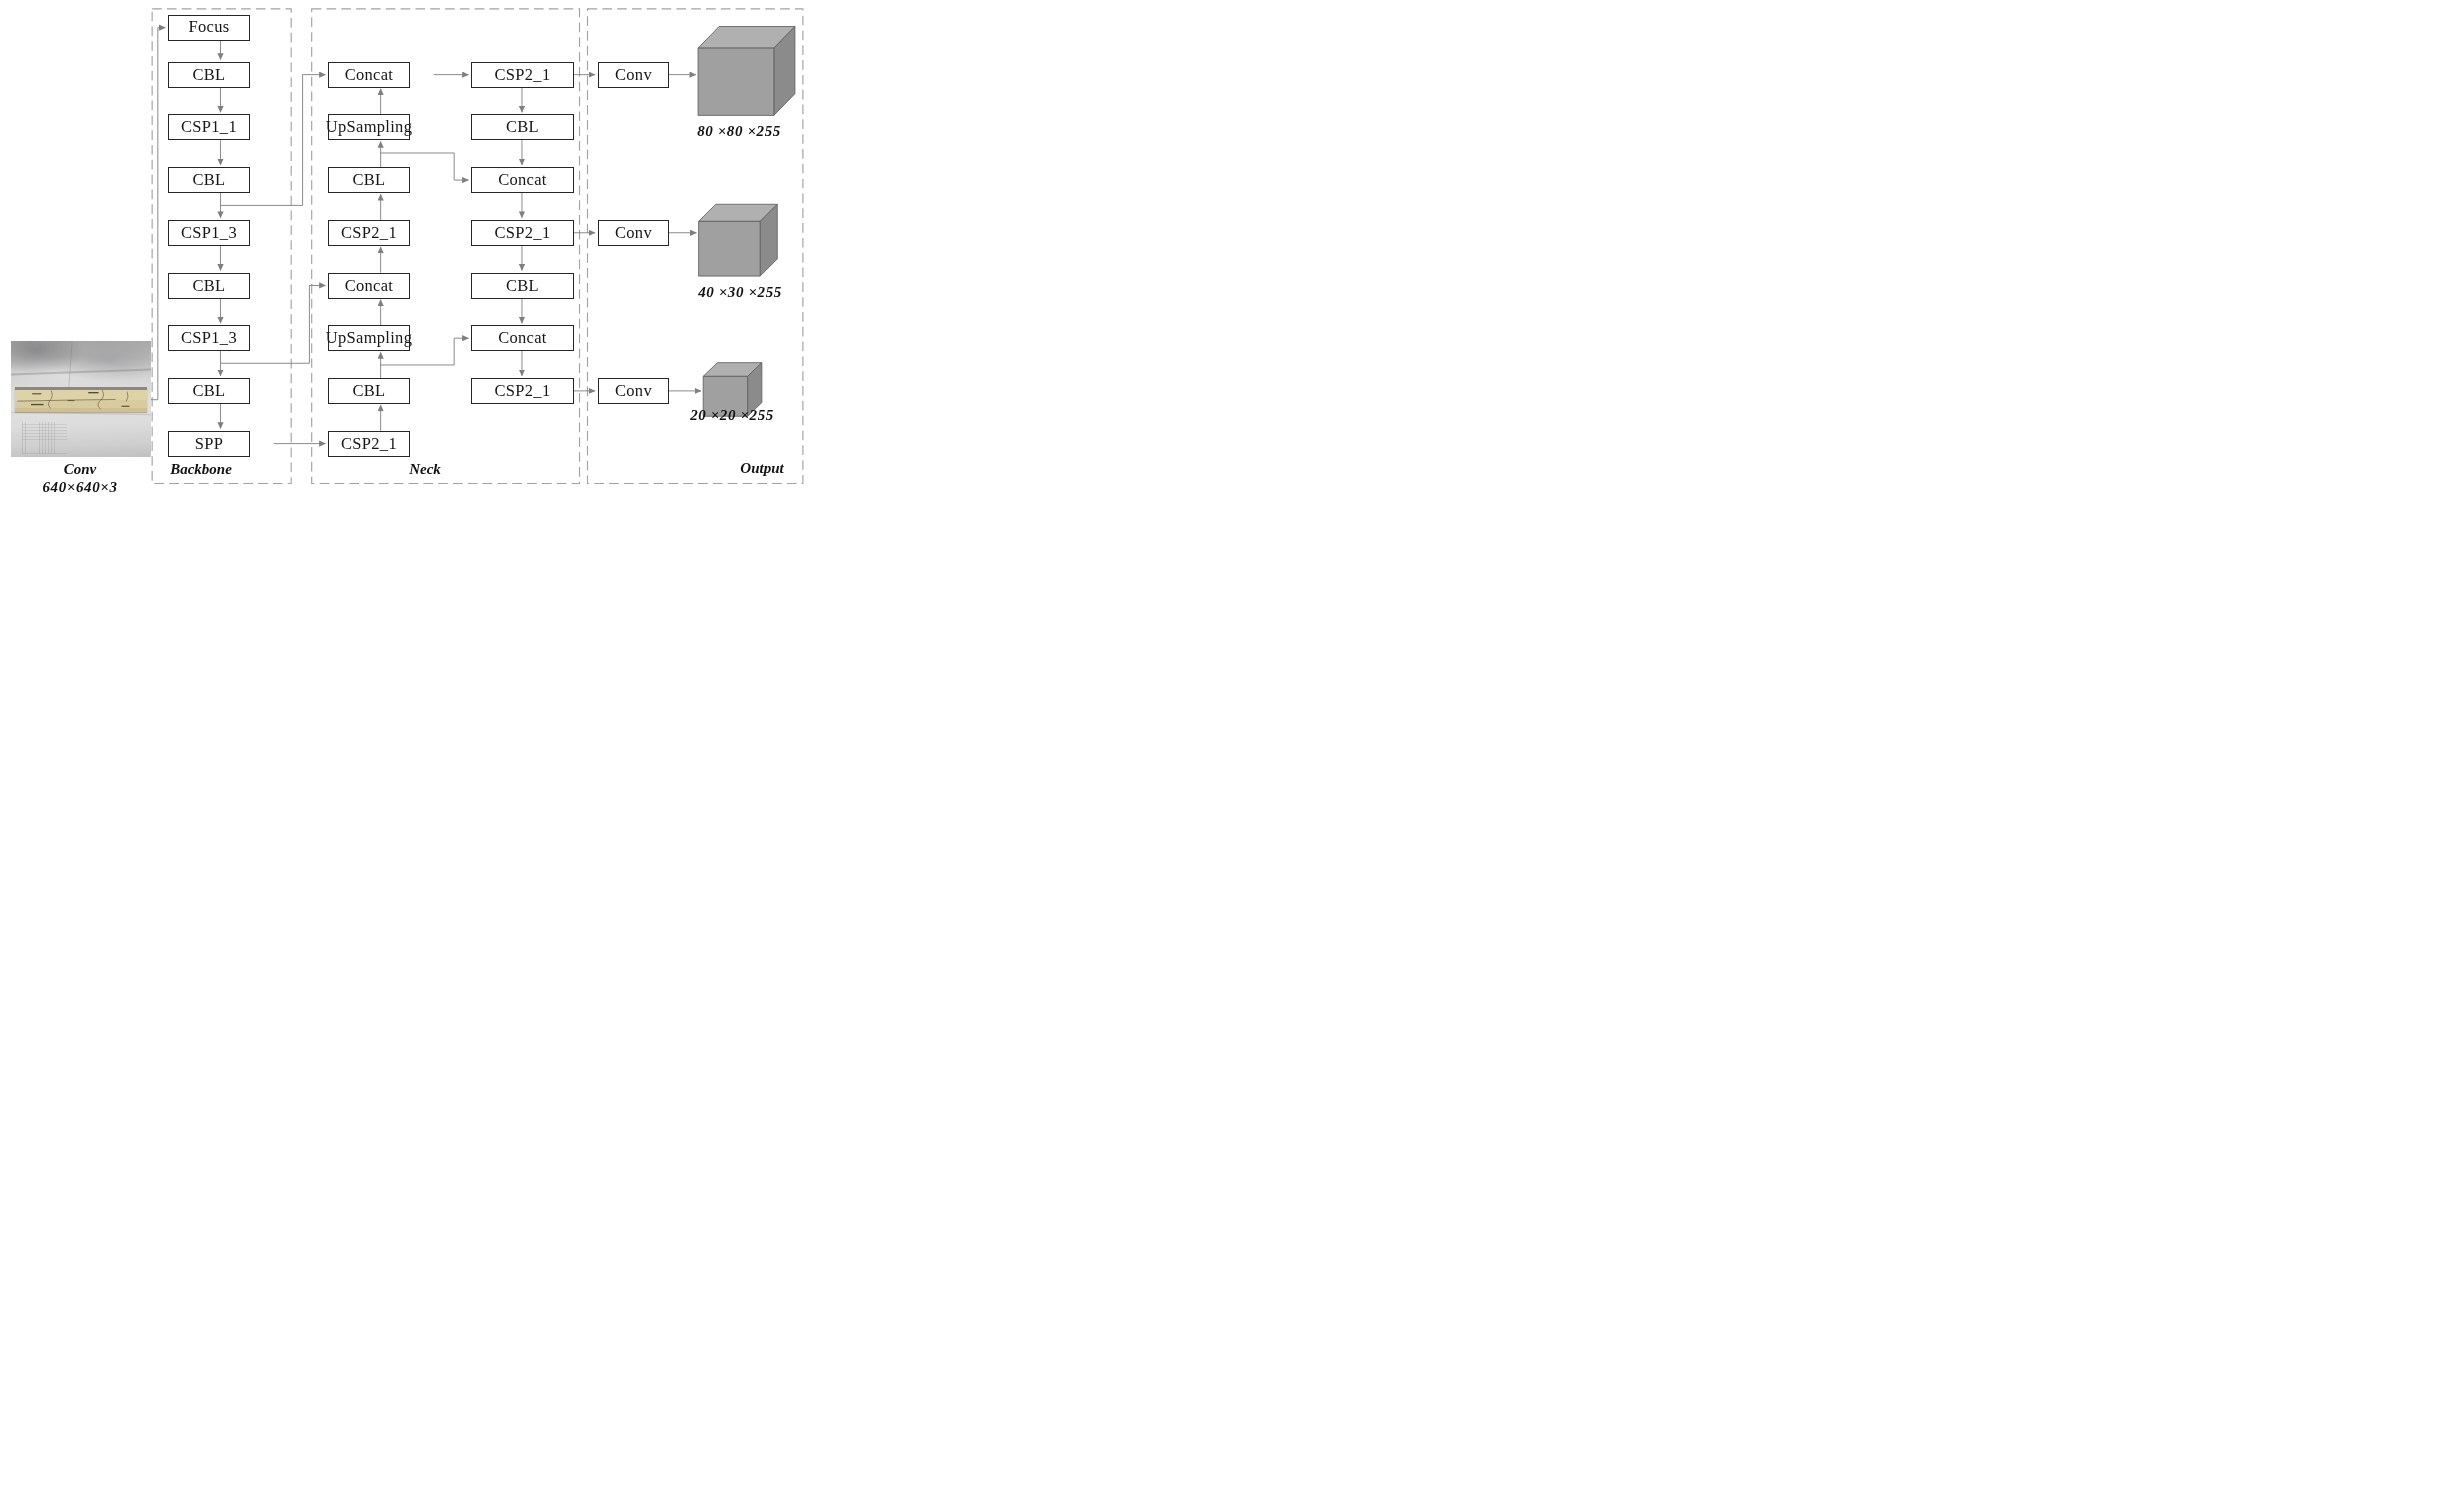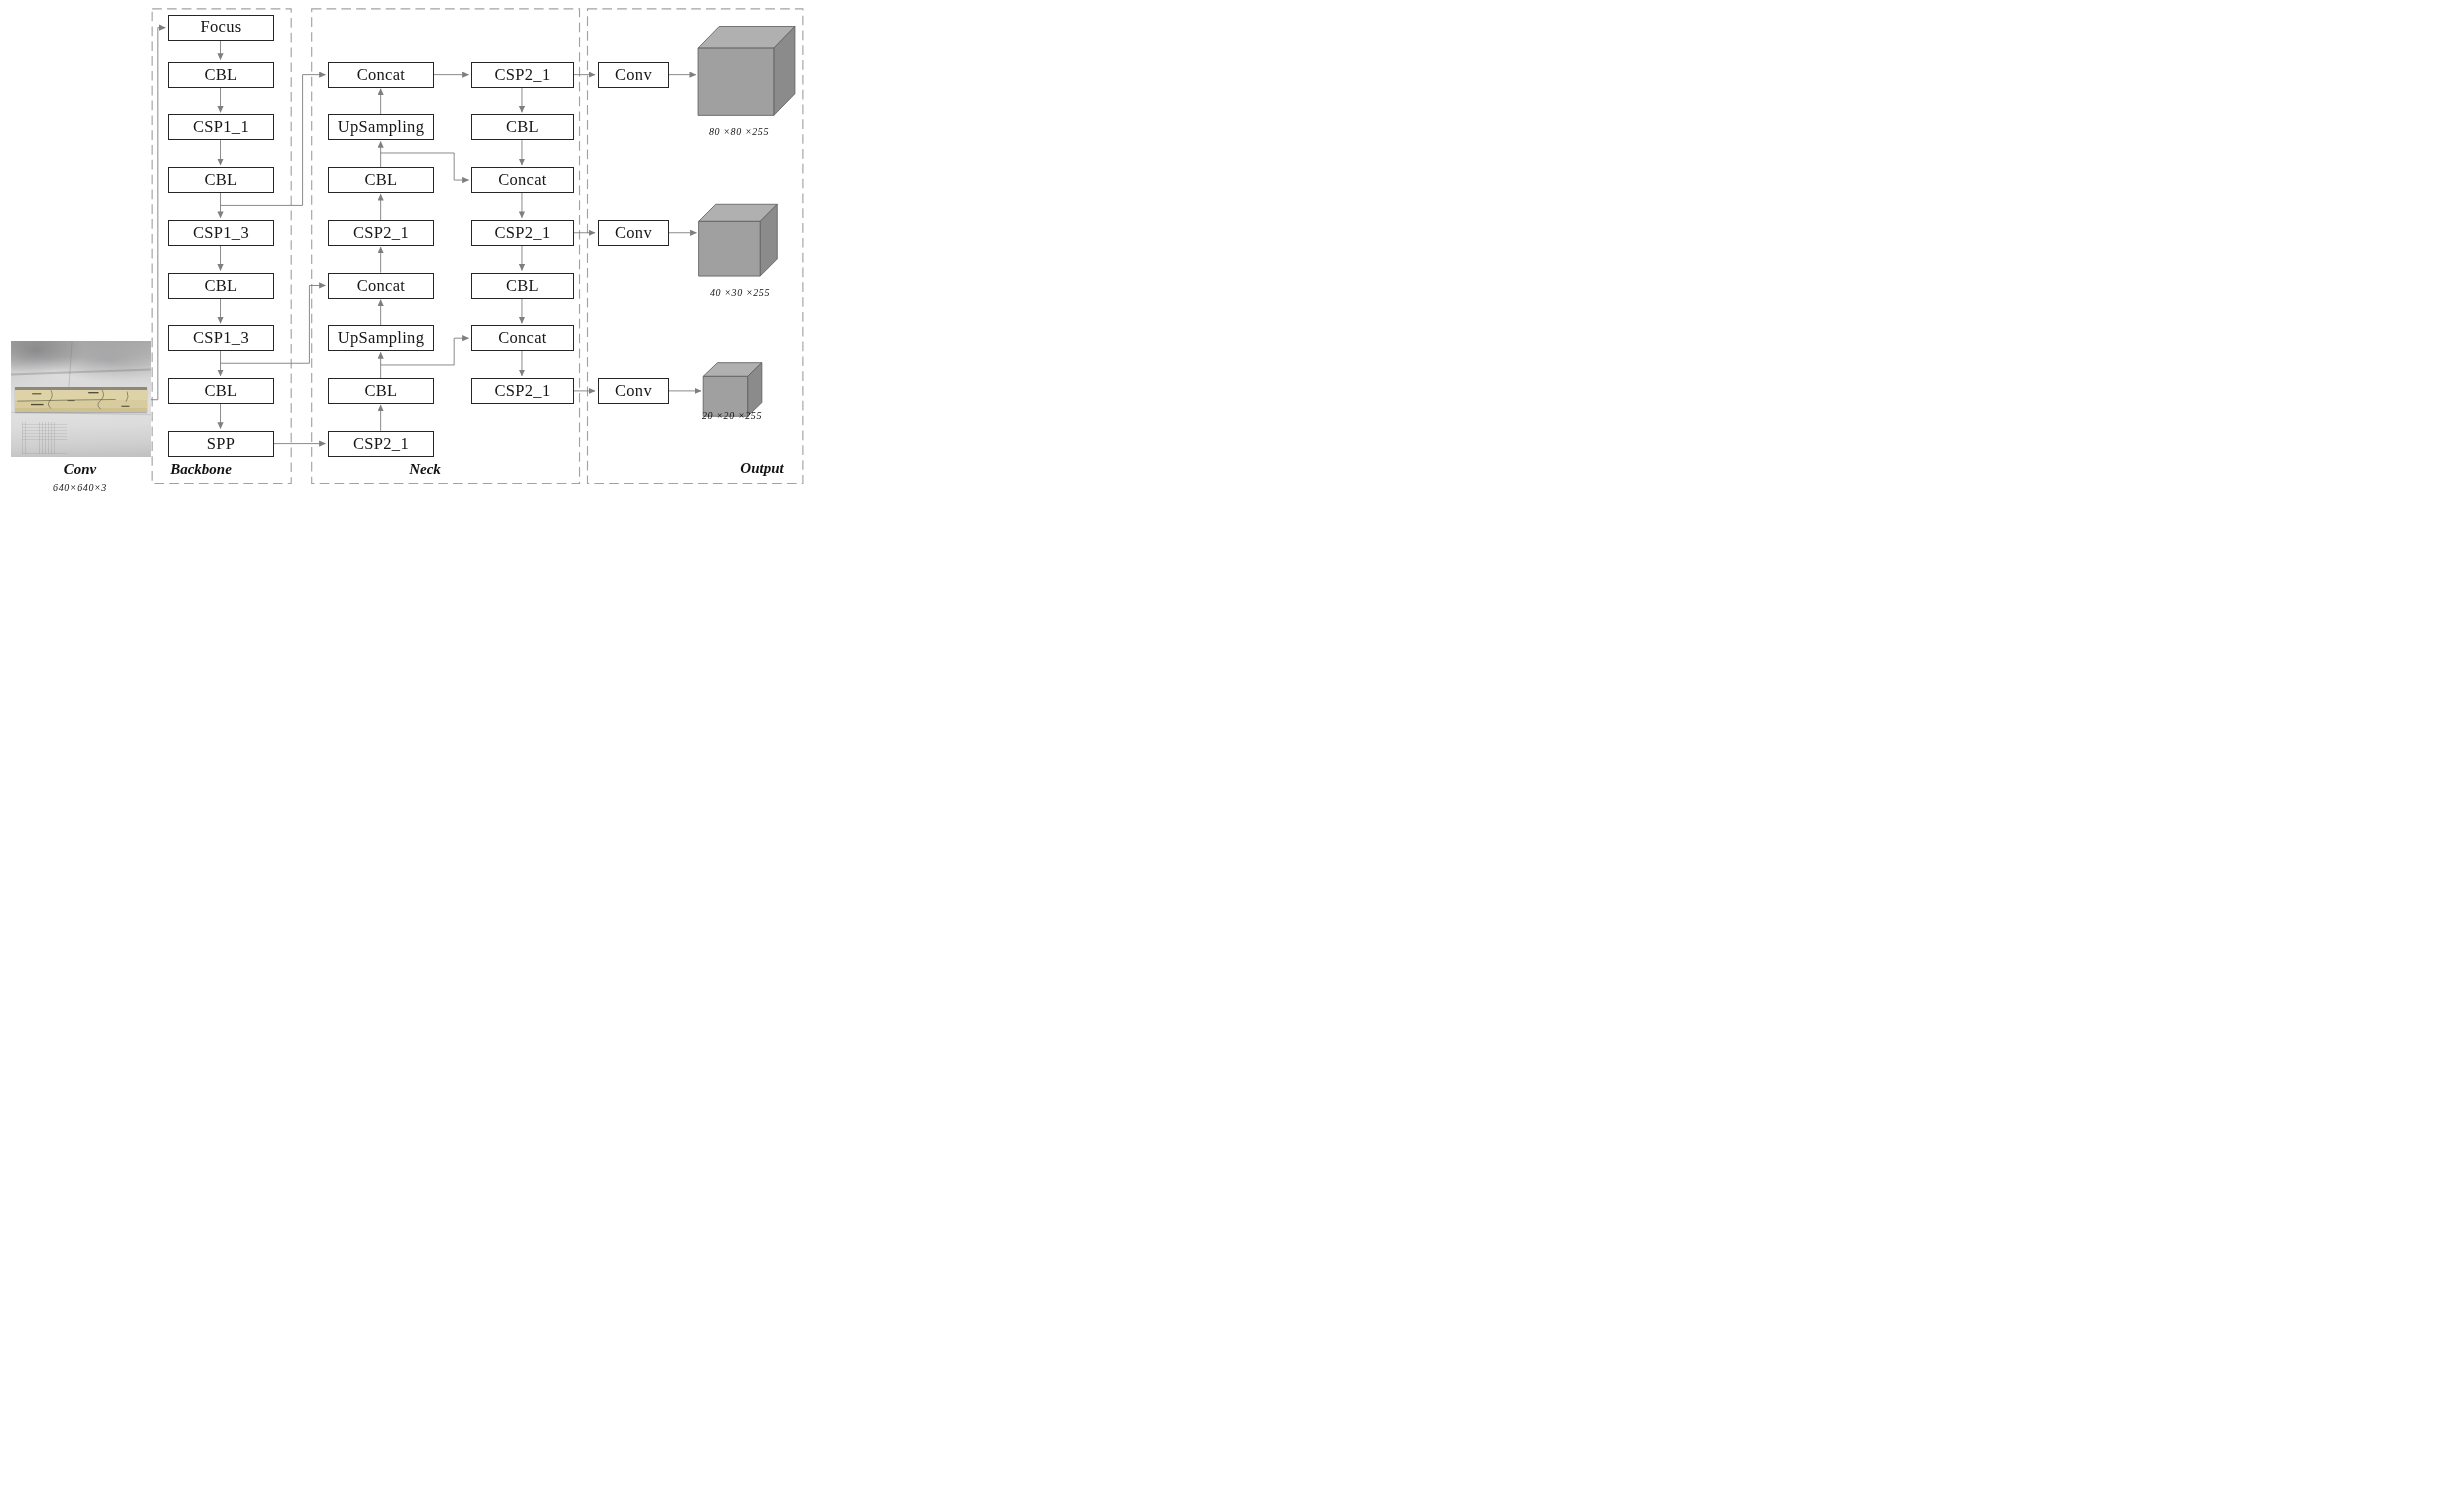--- a/index.html
+++ b/index.html
@@ -7,28 +7,28 @@
     position:relative;width:816px;height:502px;background:#ffffff;
     font-family:"Liberation Serif",serif;overflow:hidden;
   }
   svg.overlay{position:absolute;left:0;top:0;width:816px;height:502px;}
   .node{
     position:absolute;box-sizing:border-box;height:26px;
     border:1.4px solid #262626;background:#ffffff;
     display:flex;align-items:center;justify-content:center;
     font-size:16.5px;color:#161616;line-height:1;letter-spacing:0.3px;
   }
-  .w186{width:106px}.w180{width:103px}.w125{width:71px}
+  .w186{width:82px}.w180{width:103px}.w125{width:71px}
   .sec-label{
     position:absolute;transform:translate(-50%,-50%);
     font-style:italic;font-weight:bold;font-size:15px;color:#121212;white-space:nowrap;
   }
   .dim-label{
     position:absolute;transform:translate(-50%,-50%);
-    font-style:italic;font-weight:normal;font-size:10px;color:#121212;
+    font-style:italic;font-weight:bold;font-size:15px;color:#121212;
     letter-spacing:0.6px;white-space:nowrap;
   }
   
   .photo{
     position:absolute;left:10.8px;top:341px;width:140px;height:116px;overflow:hidden;
     background:
       radial-gradient(68px 34px at 18% 8%, rgba(110,110,112,.55), rgba(110,110,112,0) 70%),
       radial-gradient(91px 28.5px at 70% 16%, rgba(140,140,142,.45), rgba(140,140,142,0) 75%),
       radial-gradient(80px 23px at 40% 30%, rgba(225,225,225,.8), rgba(225,225,225,0) 80%),
       linear-gradient(178deg,#a3a3a4 0%,#b6b6b7 14%,#cdcdce 26%,#dadada 40%,#e0e0e0 55%,#dcdcdc 72%,#cfcfcf 88%,#c0c0c0 100%);

